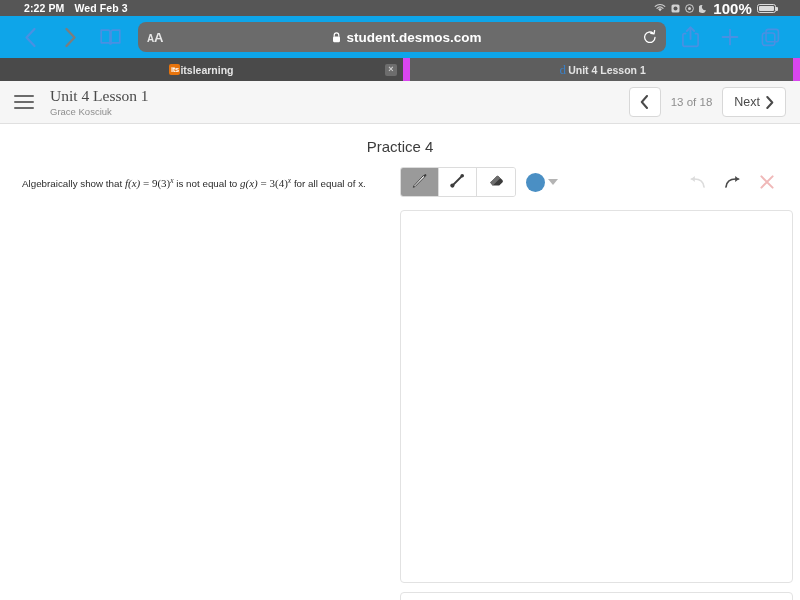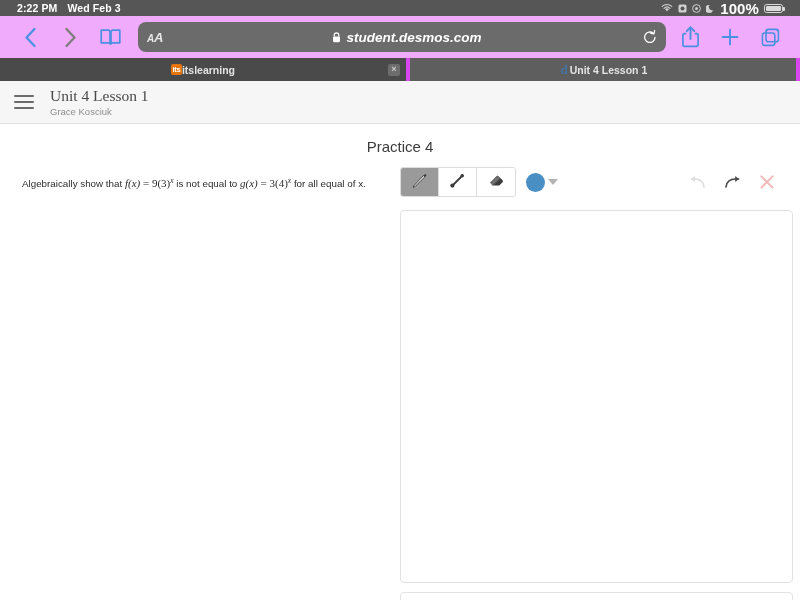--- a/index.html
+++ b/index.html
@@ -10,21 +10,21 @@
     background: #ffffff;
   }
 
   
   .status-bar {
     height: 16px;
     background: #565656;
     display: flex;
     align-items: center;
     justify-content: space-between;
-    padding: 0 17px;
+    padding: 0 24px;
     color: #ffffff;
     font-size: 10.5px;
     font-weight: bold;
     letter-spacing: 0.1px;
   }
   .status-left { display: flex; align-items: center; gap: 10px; }
   .status-right { display: flex; align-items: center; gap: 5px; }
   .status-right .s-icon { opacity: 0.92; display: flex; align-items: center; }
   .battery-pct { font-size: 15px; font-weight: bold; }
   .battery-shell {
@@ -43,26 +43,25 @@
     border-radius: 0 1px 1px 0;
   }
   .battery-fill {
     position: absolute; left: 1px; top: 1px; bottom: 1px; right: 1px;
     background: #dcdcdc; border-radius: 1px;
   }
 
   
   .browser-bar {
     height: 42px;
-    background: #f0abfc;
+    background: #0ea5e9;
     display: flex;
     align-items: center;
     padding: 0 10px;
     gap: 0;
-    font-style: italic;
   }
   .nav-btn {
     width: 40px; height: 34px;
     display: flex; align-items: center; justify-content: center;
     color: #4a90e2;
   }
   .nav-btn.disabled { color: #7d7d7d; }
   .book-btn {
     width: 40px; height: 34px;
     display: flex; align-items: center; justify-content: center;
@@ -124,21 +123,21 @@
   }
   .tab {
     display: flex;
     align-items: center;
     justify-content: center;
     gap: 0;
     position: relative;
     font-size: 10.5px;
     font-weight: bold;
     color: #e4e4e4;
-    border-right: 4px solid #d946ef;
+    border-right: 7px solid #d946ef;
   }
   .tab.inactive { flex: 0 0 410px; background: #4a4a4a; }
   .tab.active { flex: 1; background: #5e5e5e; }
   .tab-favicon {
     width: 11px; height: 11px;
     border-radius: 2px;
     display: flex; align-items: center; justify-content: center;
     font-size: 7.5px;
     font-weight: bold;
     flex-shrink: 0;
@@ -446,20 +445,34 @@
 
 <div class="app-header">
   <div class="hamburger">
     <span></span>
       <span></span>
       <span></span>
   </div>
   <div class="header-titles">
     <div class="lesson-title">Unit 4 Lesson 1</div>
     <div class="lesson-author">Grace Kosciuk</div>
+  </div>
+  <div class="header-right">
+    <div class="page-prev">
+      <svg width="9" height="14" viewBox="0 0 9 14">
+          <path d="M7 1 L1.8 7 L7 13" stroke="currentColor" stroke-width="2" fill="none" stroke-linecap="round" stroke-linejoin="round"></path>
+        </svg>
+    </div>
+    <div class="page-count">13 of 18</div>
+    <div class="next-btn">
+      <span>Next</span>
+      <svg width="8" height="13" viewBox="0 0 8 13">
+          <path d="M1.3 1 L6.3 6.5 L1.3 12" stroke="currentColor" stroke-width="2" fill="none" stroke-linecap="round" stroke-linejoin="round"></path>
+        </svg>
+    </div>
   </div>
 </div>
 
 <div class="content">
   <div class="practice-title">Practice 4</div>
 
   <div class="panes">
 
     <div class="left-pane">
       <div class="problem-text">

